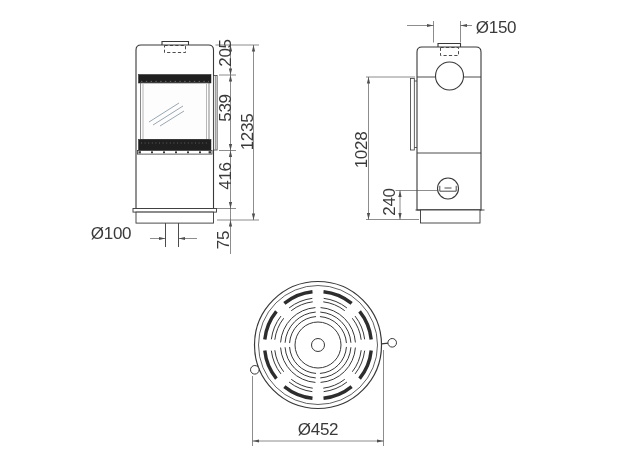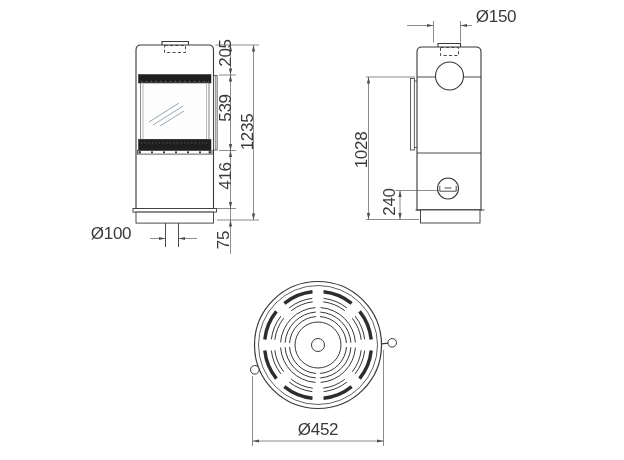--- a/index.html
+++ b/index.html
@@ -157,17 +157,17 @@
       </g>
     </g>
   </svg>
 
   <span class="dim-label rot" style="left:224.5px;top:53px;">205</span>
   <span class="dim-label rot" style="left:224.5px;top:108px;">539</span>
   <span class="dim-label rot" style="left:247px;top:132px;">1235</span>
   <span class="dim-label rot" style="left:224.5px;top:176px;">416</span>
   <span class="dim-label rot" style="left:223px;top:240px;">75</span>
   <span class="dim-label" style="left:111px;top:233px;">Ø100</span>
-  <span class="dim-label" style="left:496px;top:16px;">Ø150</span>
+  <span class="dim-label" style="left:496px;top:27px;">Ø150</span>
   <span class="dim-label rot" style="left:361px;top:150px;">1028</span>
   <span class="dim-label rot" style="left:389px;top:202px;">240</span>
   <span class="dim-label" style="left:318px;top:429px;">Ø452</span>
 </div>
 
 </body></html>

